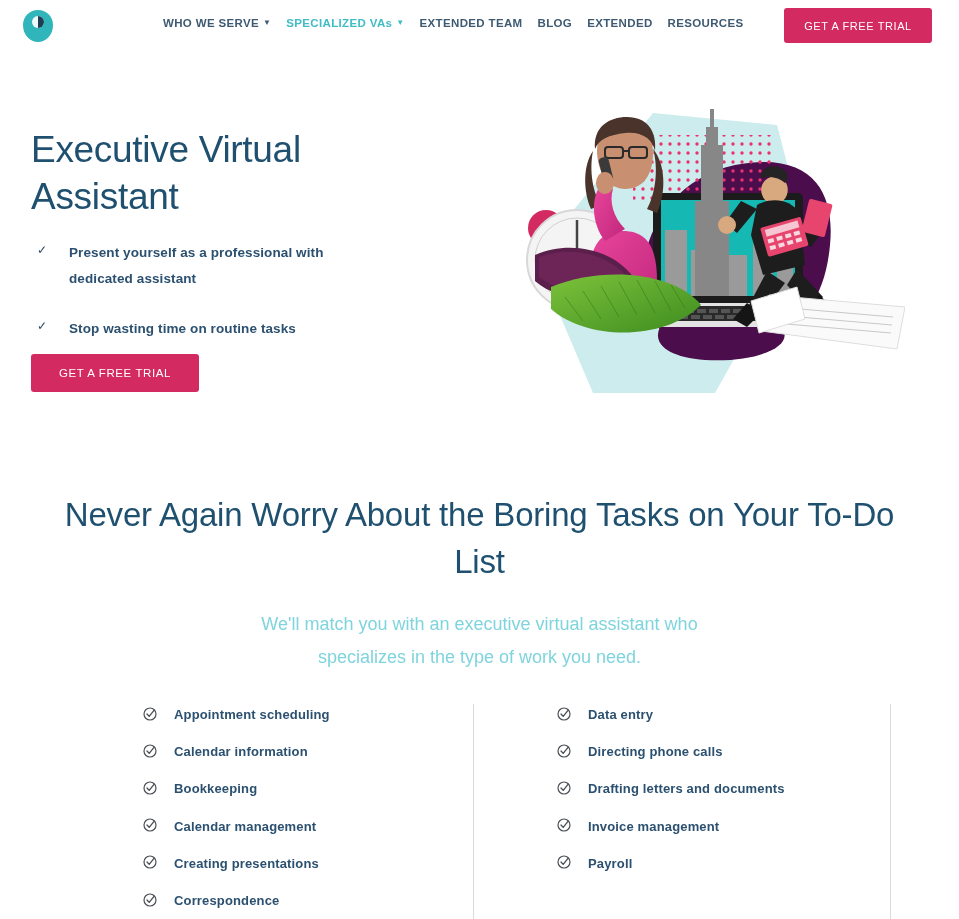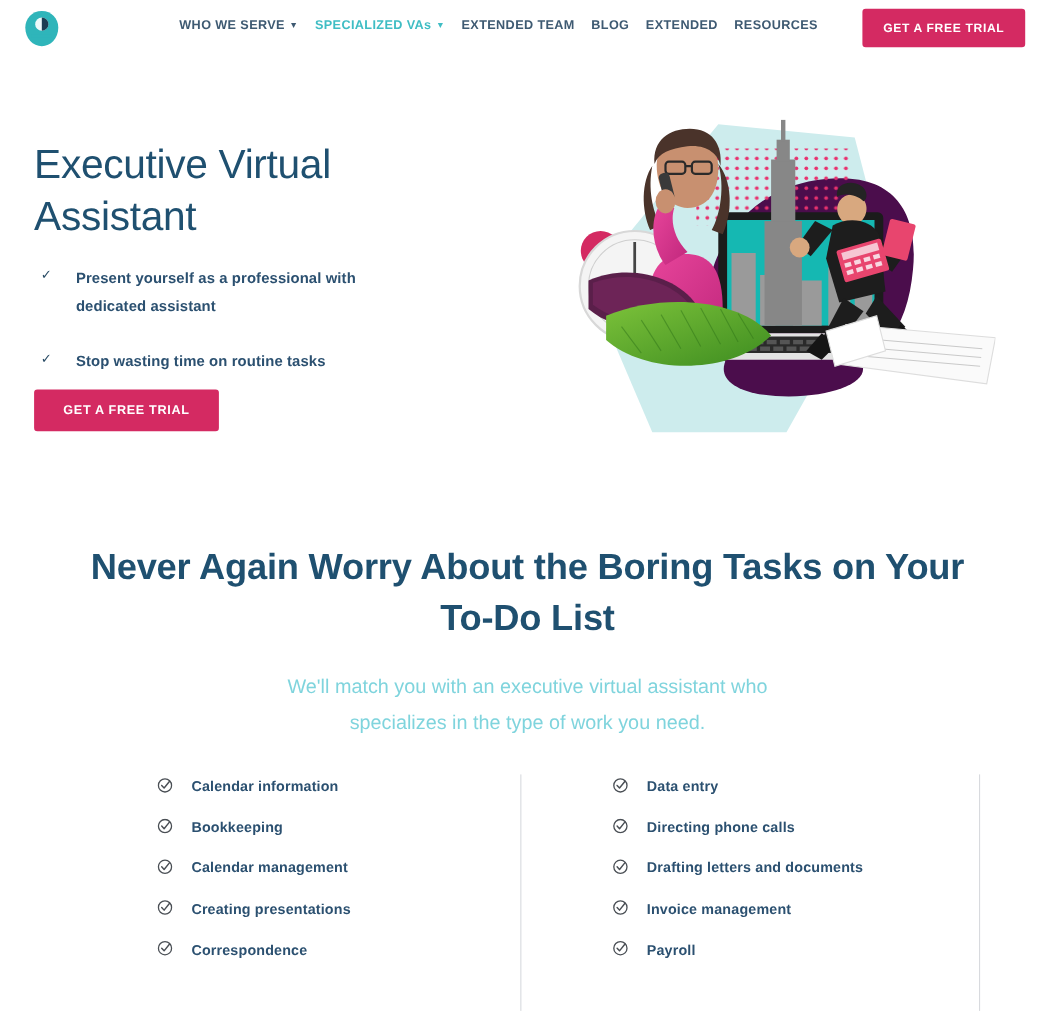--- a/index.html
+++ b/index.html
@@ -35,21 +35,21 @@
     cursor:pointer;
   }
   .nav-item.active { color:#3fbdc4; }
   .caret { font-size:8px; line-height:1; position:relative; top:0px; }
 
   .btn-pink {
     background:#d42a62;
     color:#ffffff;
     border:none;
     font-family:"Liberation Sans", sans-serif;
-    font-weight:bold;
+    font-weight:normal;
     letter-spacing:0.6px;
     cursor:pointer;
     border-radius:3px;
   }
   .header-cta {
     position:absolute; right:27px; top:8px;
     width:148px; height:35px;
     font-size:11px;
   }
 
@@ -99,21 +99,21 @@
     width:400px; height:310px;
   }
   .hero-art svg { display:block; }
 
   
   .section-heading {
     position:absolute; left:0; top:492px;
     width:959px;
     text-align:center;
     font-size:33px;
-    font-weight:bold;
+    font-weight:normal;
     line-height:1.42;
     color:#1f5070;
     letter-spacing:-0.2px;
     padding:0 60px;
   }
   .section-sub {
     position:absolute; left:0; top:608px;
     width:959px;
     text-align:center;
     font-size:18px;
@@ -376,20 +376,29 @@
   <div class="vdiv two"></div>
 
   <div class="task-col left">
     <div class="task-row">
       <span class="task-ico">
         <svg width="14" height="14" viewBox="0 0 14 14">
             <circle cx="7" cy="7" r="6" fill="none" stroke="#4a4f55" stroke-width="1.2"></circle>
             <path d="M4 7 L6.2 9.4 L11 3.4" fill="none" stroke="#4a4f55" stroke-width="1.3" stroke-linecap="round" stroke-linejoin="round"></path>
           </svg>
       </span>
+      <span class="task-label">Appointment scheduling</span>
+    </div>
+    <div class="task-row">
+      <span class="task-ico">
+        <svg width="14" height="14" viewBox="0 0 14 14">
+            <circle cx="7" cy="7" r="6" fill="none" stroke="#4a4f55" stroke-width="1.2"></circle>
+            <path d="M4 7 L6.2 9.4 L11 3.4" fill="none" stroke="#4a4f55" stroke-width="1.3" stroke-linecap="round" stroke-linejoin="round"></path>
+          </svg>
+      </span>
       <span class="task-label">Calendar information</span>
     </div>
     <div class="task-row">
       <span class="task-ico">
         <svg width="14" height="14" viewBox="0 0 14 14">
             <circle cx="7" cy="7" r="6" fill="none" stroke="#4a4f55" stroke-width="1.2"></circle>
             <path d="M4 7 L6.2 9.4 L11 3.4" fill="none" stroke="#4a4f55" stroke-width="1.3" stroke-linecap="round" stroke-linejoin="round"></path>
           </svg>
       </span>
       <span class="task-label">Bookkeeping</span>

